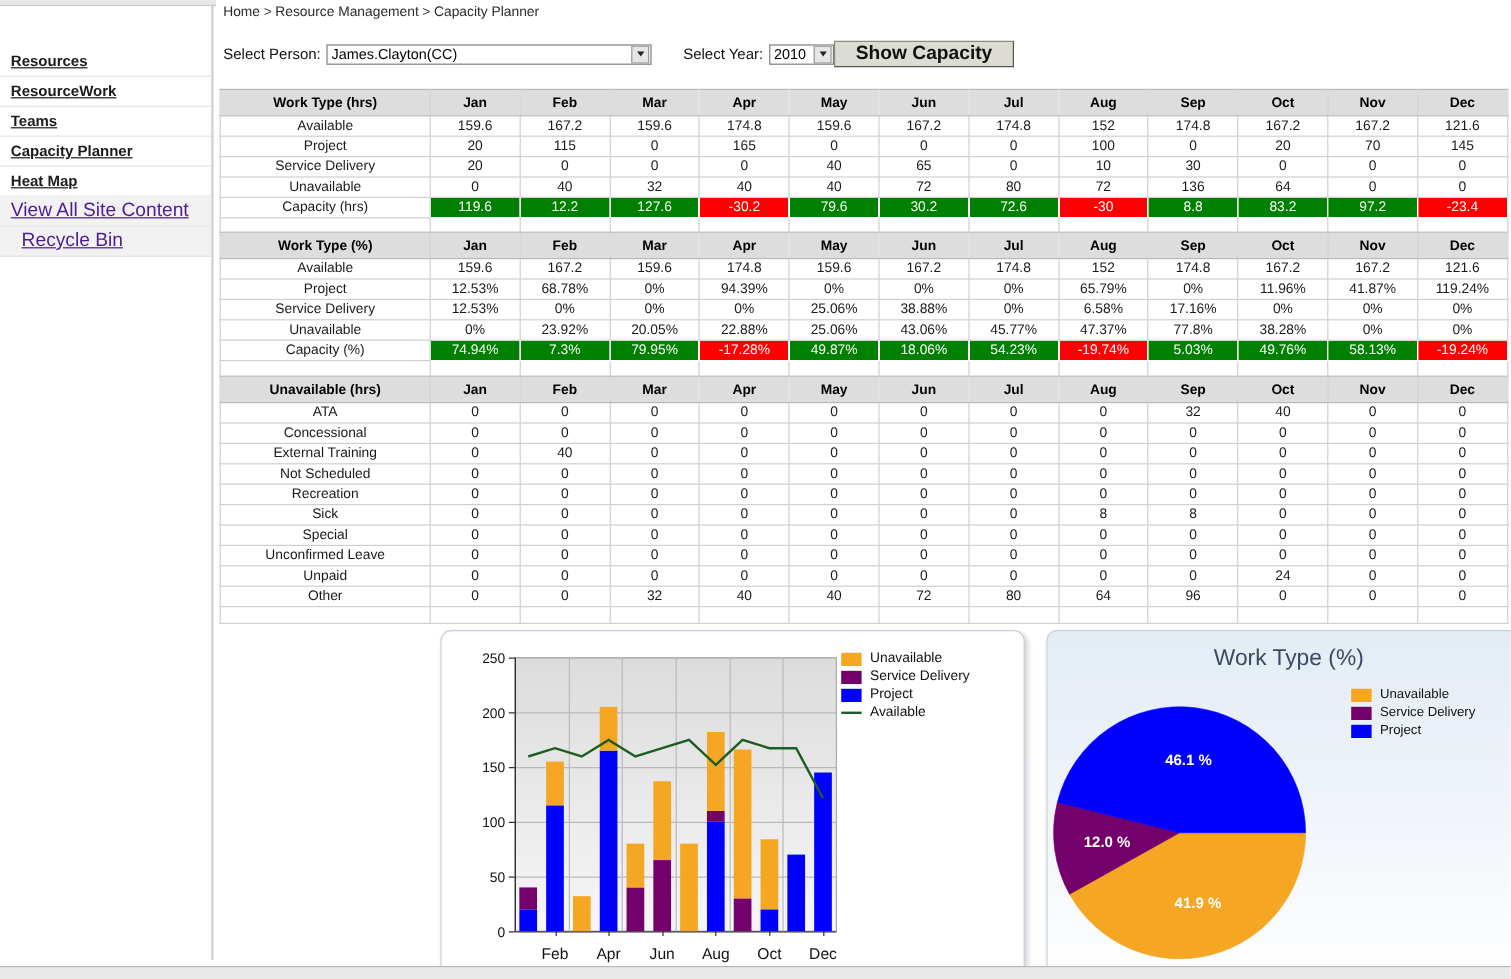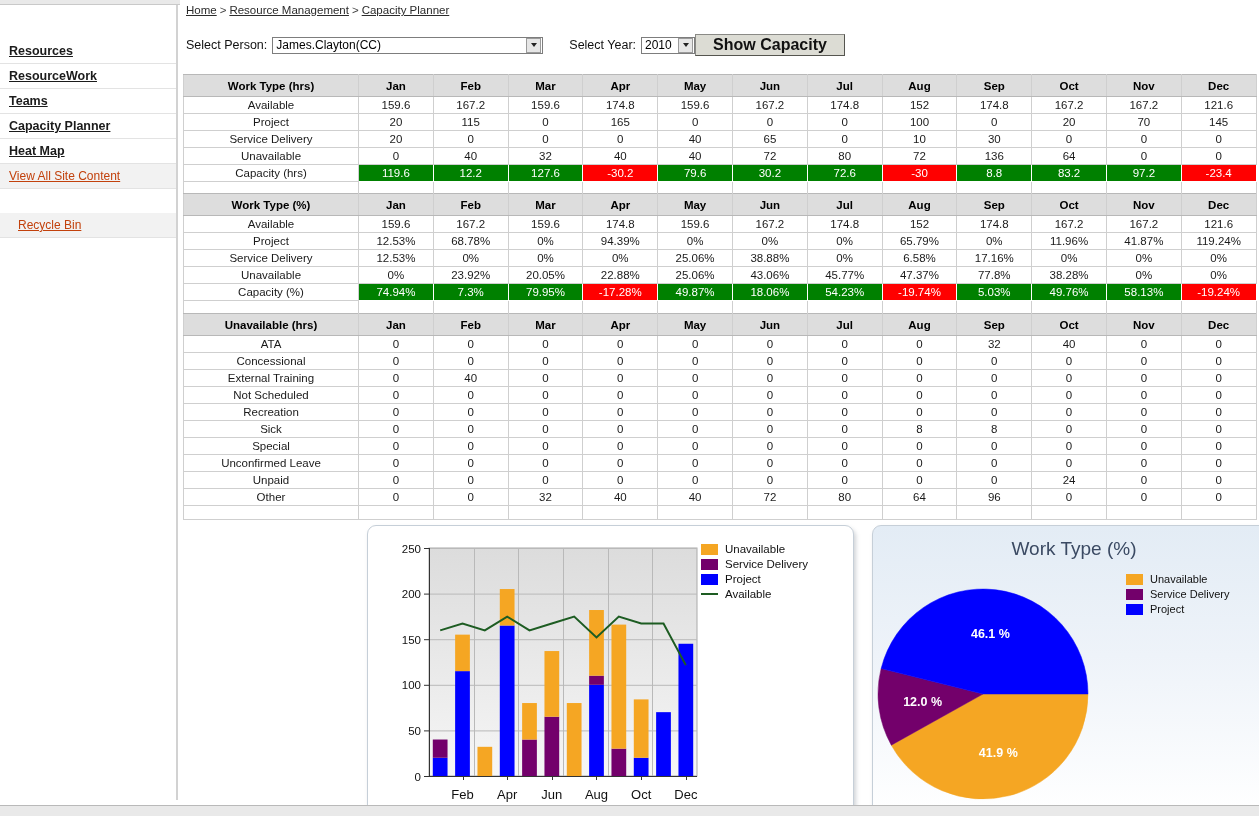--- a/index.html
+++ b/index.html
@@ -34,36 +34,36 @@
     font-size: 12.5px;
   }
   .nav-list li.primary a {
     color: #1b1b1b; font-weight: bold; text-decoration: underline;
     font-size: 12.5px;
   }
   .nav-list li.secondary {
     background: #f2f2f2;
   }
   .nav-list li.secondary a {
-    color: #c2410c; text-decoration: underline; font-size: 12px; font-weight: normal;
-  }
-  .nav-list li.secondary.indent { padding-left: 18px; margin-top: 24px; }
+    color: #4c1d95; text-decoration: underline; font-size: 16px; font-weight: normal;
+  }
+  .nav-list li.secondary.indent { padding-left: 18px; }
   .nav-list a { cursor: pointer; }
 
   
   #main {
     position: absolute; left: 180px; top: 0;
     width: 1079px; height: 816px;
     background: #ffffff;
   }
   #breadcrumb {
     position: absolute; left: 6px; top: 4px;
     font-size: 11.5px; color: #333;
   }
-  #breadcrumb a { color: #2b2b2b; text-decoration: underline; cursor: pointer; }
+  #breadcrumb a { color: #2b2b2b; cursor: pointer; }
   #breadcrumb .sep { color: #444; margin: 0 3px; text-decoration: none; }
 
   #controls {
     position: absolute; left: 6px; top: 34px;
     display: flex; align-items: center;
   }
   #controls .lbl { font-size: 12.5px; color: #111; margin-right: 5px; }
   .fakeselect {
     display: inline-flex; align-items: center; justify-content: space-between;
     border: 1px solid #7d7d7d;

